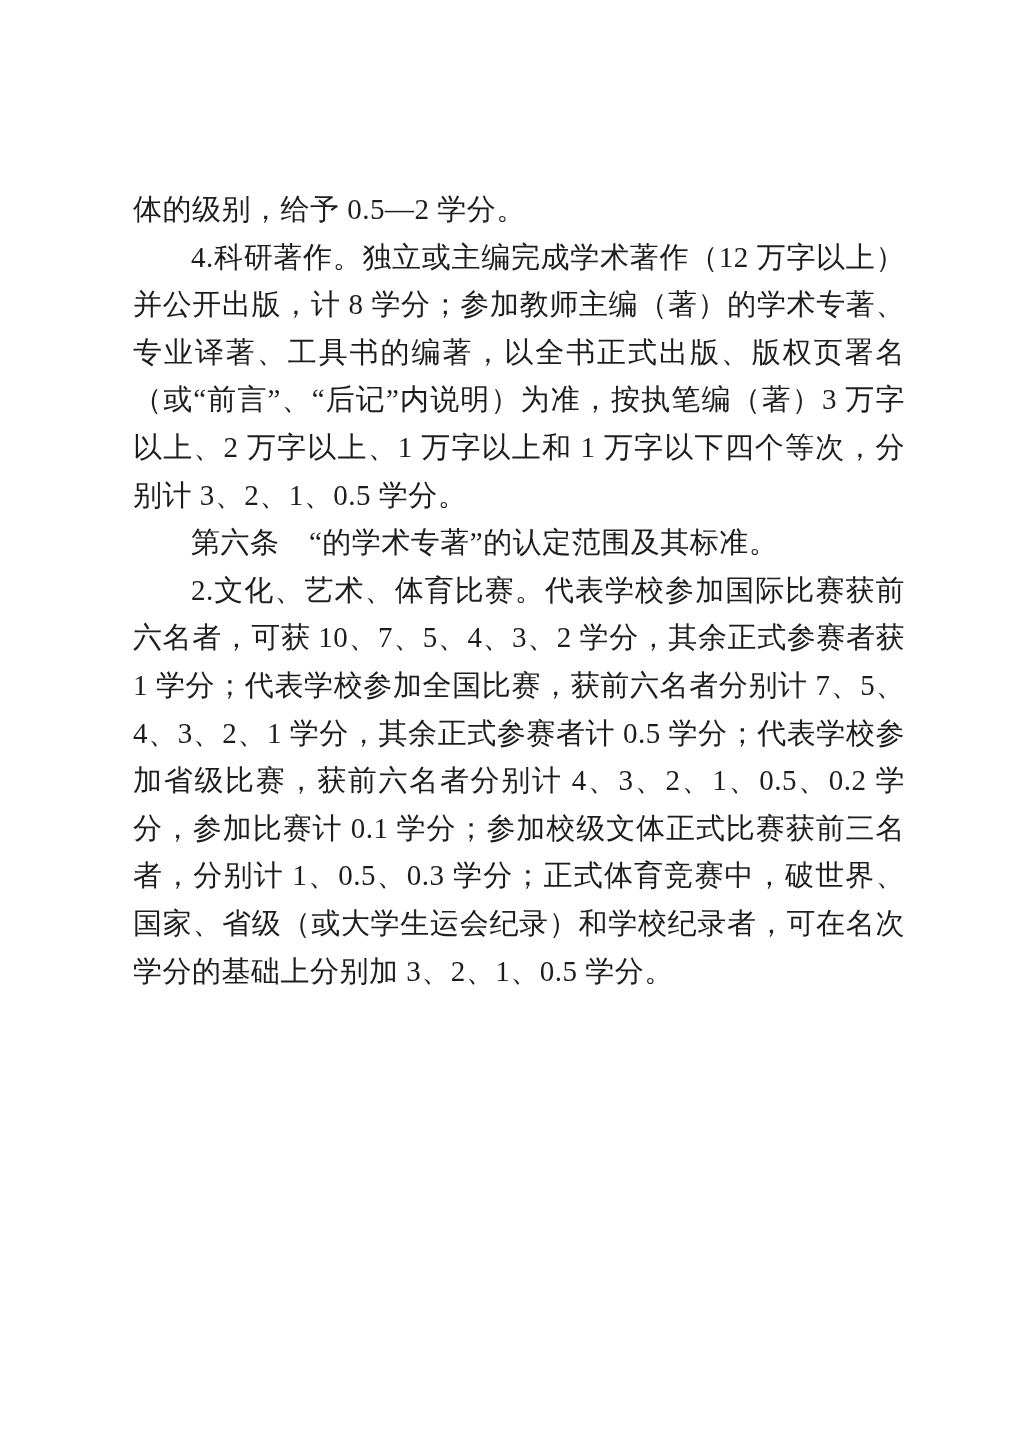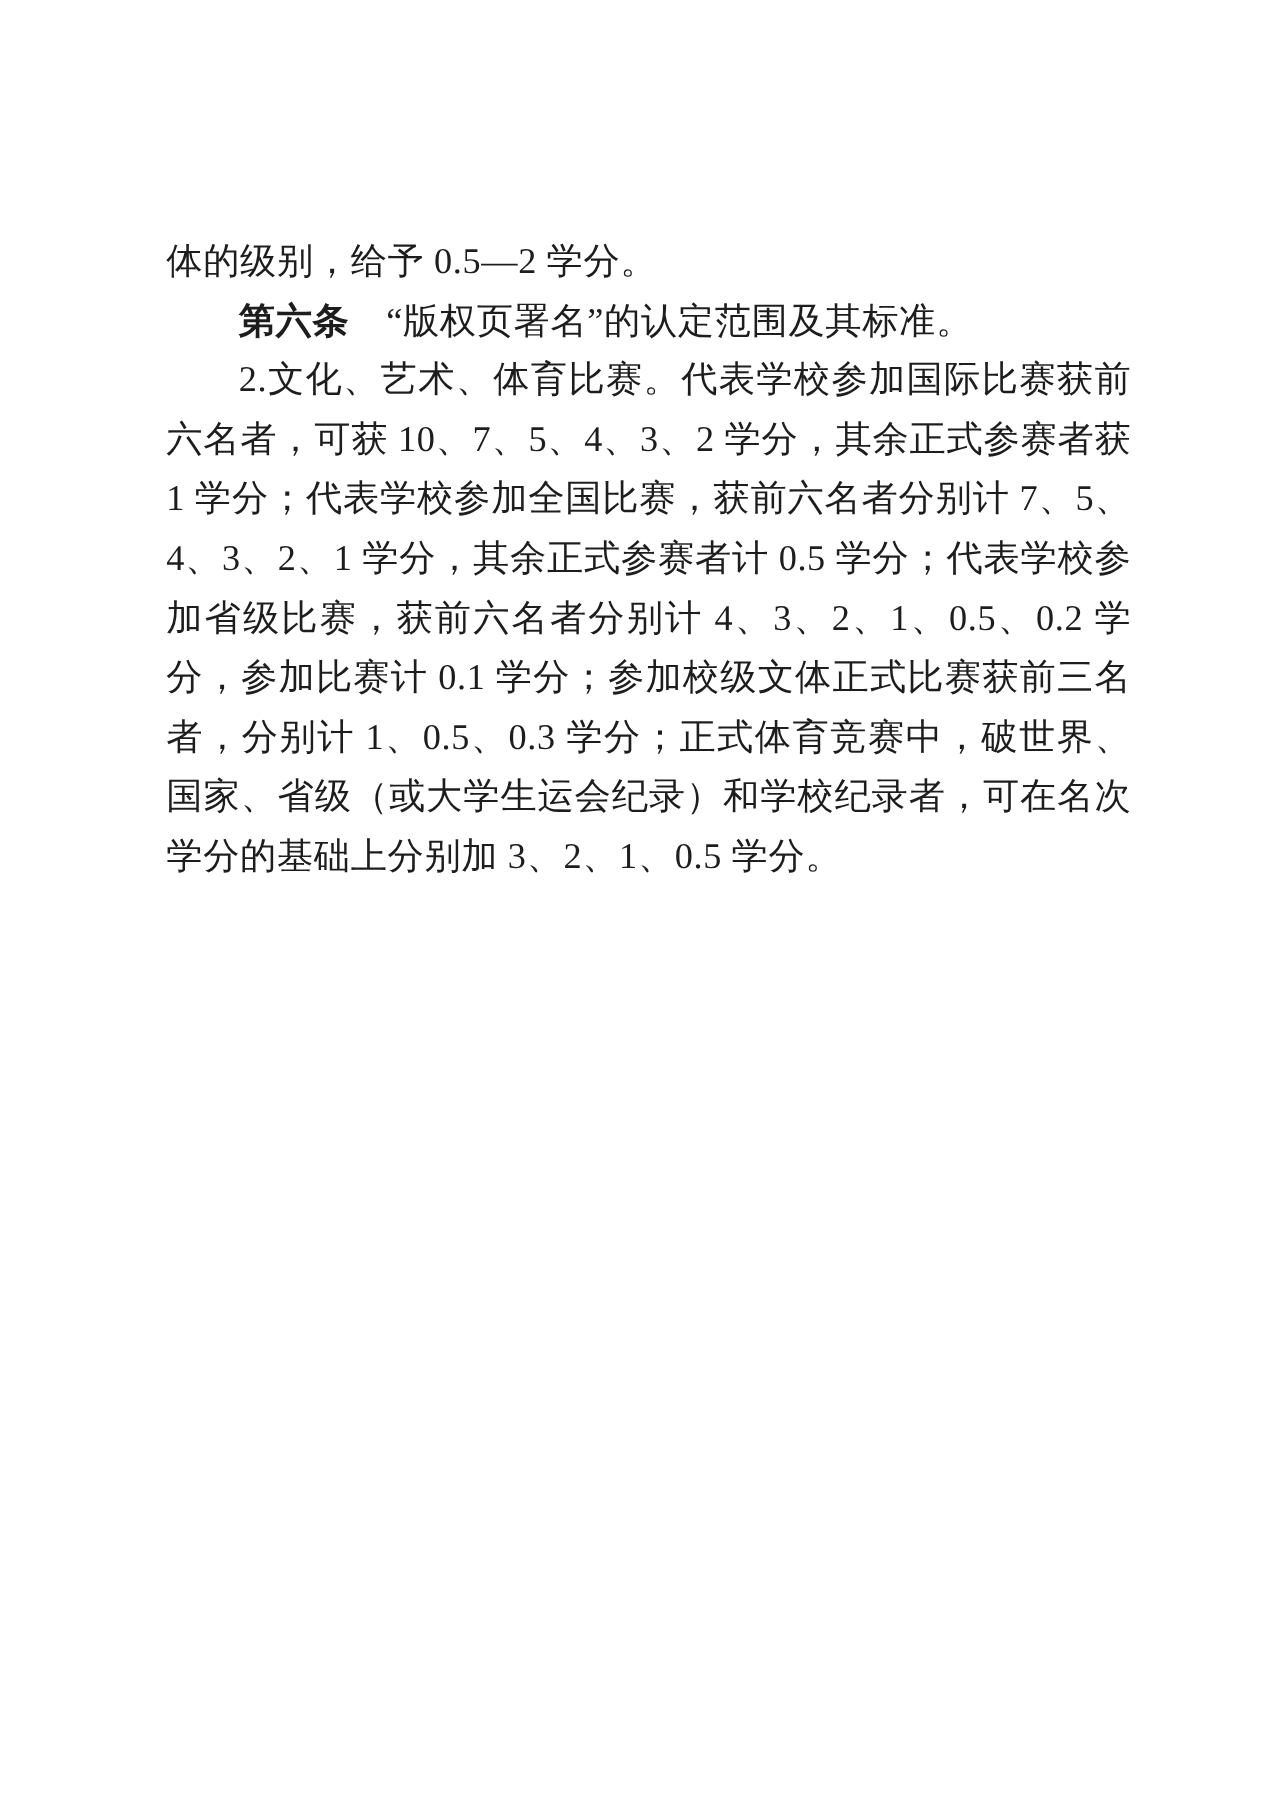--- a/index.html
+++ b/index.html
@@ -29,34 +29,35 @@
   }
   .para {
     margin: 0;
     padding: 0;
     text-indent: 58px;
   }
   .para.no-indent {
     text-indent: 0;
   }
   .bold-lead {
-    font-weight: 700;
+    font-weight: 400;
   }
   .footer {
     position: absolute;
     left: 133px;
     top: 1292px;
     font-size: 26px;
     color: #1d1d1d;
     letter-spacing: 3px;
   }
 </style>
 </head>
 <body>
 
 <div class="page">
   <main class="text-body">
       <p class="para no-indent"><span>体的级别，给予 0.5—2 学分。</span></p>
-      <p class="para"><span class="bold-lead">第六条</span><span>　“版权页署名”的认定范围及其标准。</span></p>
+      <p class="para"><span>4.科研著作。独立或主编完成学术著作（12 万字以上）并公开出版，计 8 学分；参加教师主编（著）的学术专著、专业译著、工具书的编著，以全书正式出版、版权页署名（或“前言”、“后记”内说明）为准，按执笔编（著）3 万字以上、2 万字以上、1 万字以上和 1 万字以下四个等次，分别计 3、2、1、0.5 学分。</span></p>
+      <p class="para"><span class="bold-lead">第六条</span><span>　“的学术专著”的认定范围及其标准。</span></p>
       <p class="para"><span>2.文化、艺术、体育比赛。代表学校参加国际比赛获前六名者，可获 10、7、5、4、3、2 学分，其余正式参赛者获 1 学分；代表学校参加全国比赛，获前六名者分别计 7、5、4、3、2、1 学分，其余正式参赛者计 0.5 学分；代表学校参加省级比赛，获前六名者分别计 4、3、2、1、0.5、0.2 学分，参加比赛计 0.1 学分；参加校级文体正式比赛获前三名者，分别计 1、0.5、0.3 学分；正式体育竞赛中，破世界、国家、省级（或大学生运会纪录）和学校纪录者，可在名次学分的基础上分别加 3、2、1、0.5 学分。</span></p>
     </main>
   <div class="footer">- 4 -</div>
 </div>
 
 </body></html>

